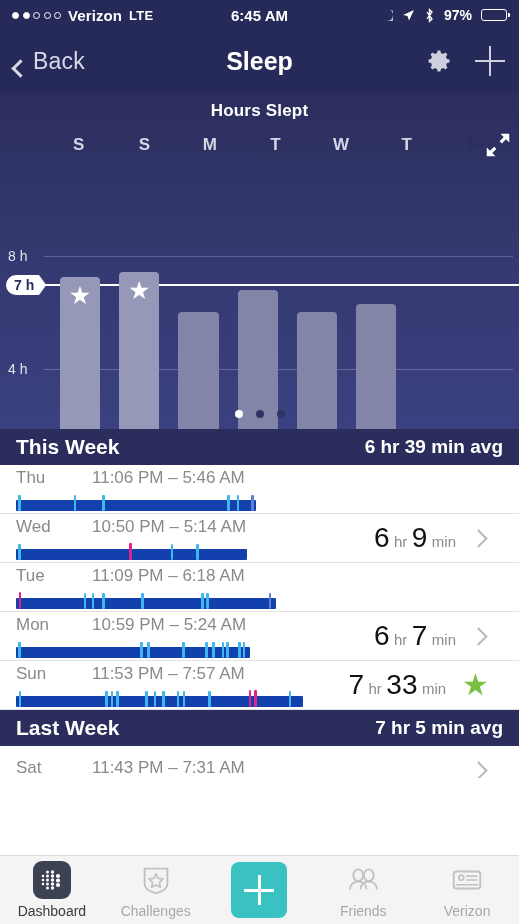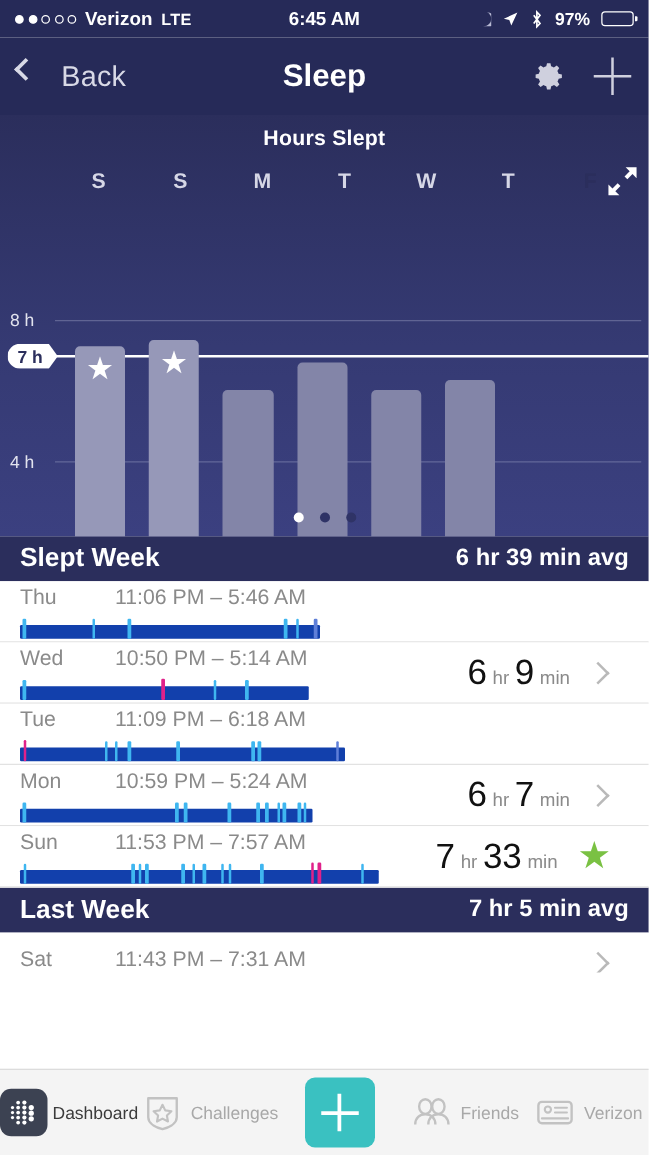--- a/index.html
+++ b/index.html
@@ -56,21 +56,21 @@
     width:2.4px; height:4px; background:#fff; border-radius:0 1px 1px 0;
   }
   .batt-fill { height: 100%; width: 97%; background: #fff; border-radius: 1px; }
 
   
   .navbar {
     height: 62px; background: #262a58;
     display: flex; align-items: center; padding: 0 14px;
     position: relative; color: #fff;
   }
-  .nav-back { display: flex; align-items: flex-start; gap: 22px; cursor: pointer; }
+  .nav-back { display: flex; align-items: flex-end; gap: 6px; cursor: pointer; }
   .chev-left {
     width: 13px; height: 13px; border-left: 3.4px solid #d8d9e6;
     border-bottom: 3.4px solid #d8d9e6; transform: rotate(45deg);
     margin-top: 1px;
   }
   .nav-back-label { font-size: 23px; color: #d8d9e6; letter-spacing: 0.2px; }
   .nav-title {
     position: absolute; left: 0; right: 0; text-align: center;
     font-size: 25px; font-weight: bold; pointer-events: none; color: #fff;
   }
@@ -202,21 +202,21 @@
   .clipped-row { height: 32px; overflow: hidden; }
   .clipped-row .sleep-row { border-bottom: none; }
 
   
   .tabbar {
     position: absolute; left: 0; right: 0; bottom: 0; height: 69px;
     background: #f4f4f4; border-top: 1px solid #dcdcdc;
     display: flex; align-items: center;
   }
   .tab {
-    flex: 1; display: flex; align-items: center;
+    flex: 1; display: flex; flex-direction: column; align-items: center;
     justify-content: center; gap: 4px; cursor: pointer;
   }
   .tab-label { font-size: 14px; color: #a8a8a8; }
   .tab-label.on { color: #3b3b3b; }
   .fitbit-logo {
     width: 38px; height: 38px; background: #3c4252; border-radius: 9px;
     display: flex; align-items: center; justify-content: center;
   }
   .tab-ico { width: 38px; height: 38px; }
   .plus-tab {
@@ -316,21 +316,21 @@
   </div>
 
   <div class="pagedots">
     <span class="pdot on"></span>
     <span class="pdot"></span>
     <span class="pdot"></span>
   </div>
 </div>
 
 <div class="section-hdr">
-  <span class="section-title">Slept Week</span>
+  <span class="section-title">This Week</span>
   <span class="section-avg">6 hr 39 min avg</span>
 </div>
 <div id="this-week-rows">
     <div class="sleep-row">
       <div class="row-left">
         <div class="row-topline">
           <span class="row-day">Thu</span>
           <span class="row-range">11:06 PM – 5:46 AM</span>
         </div>
         <div class="hypno">

